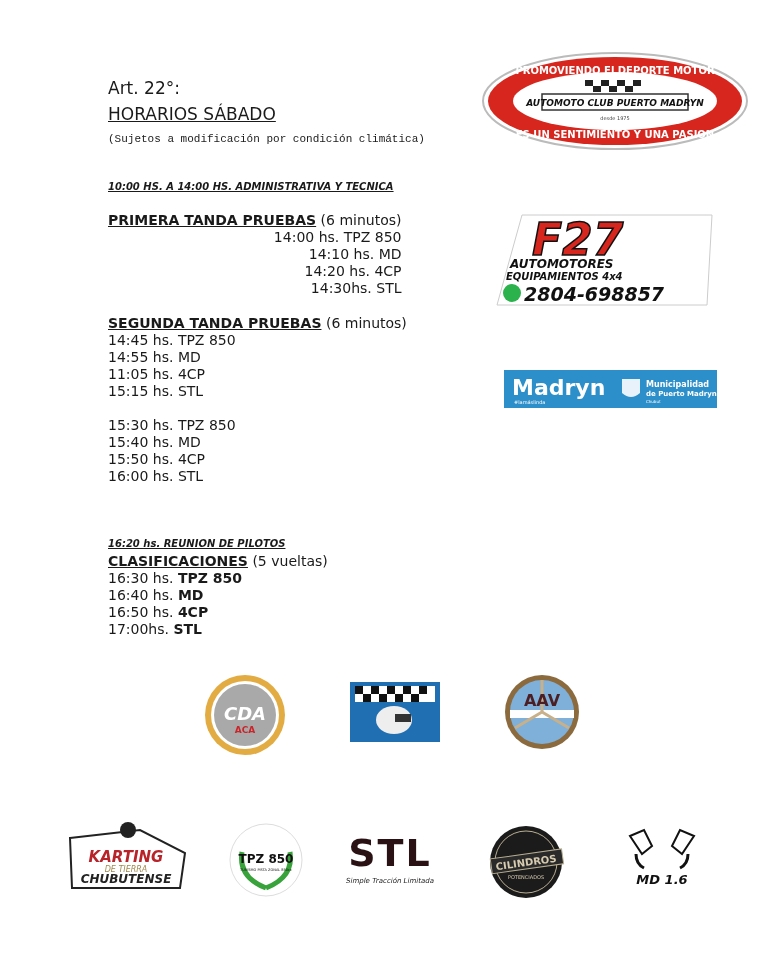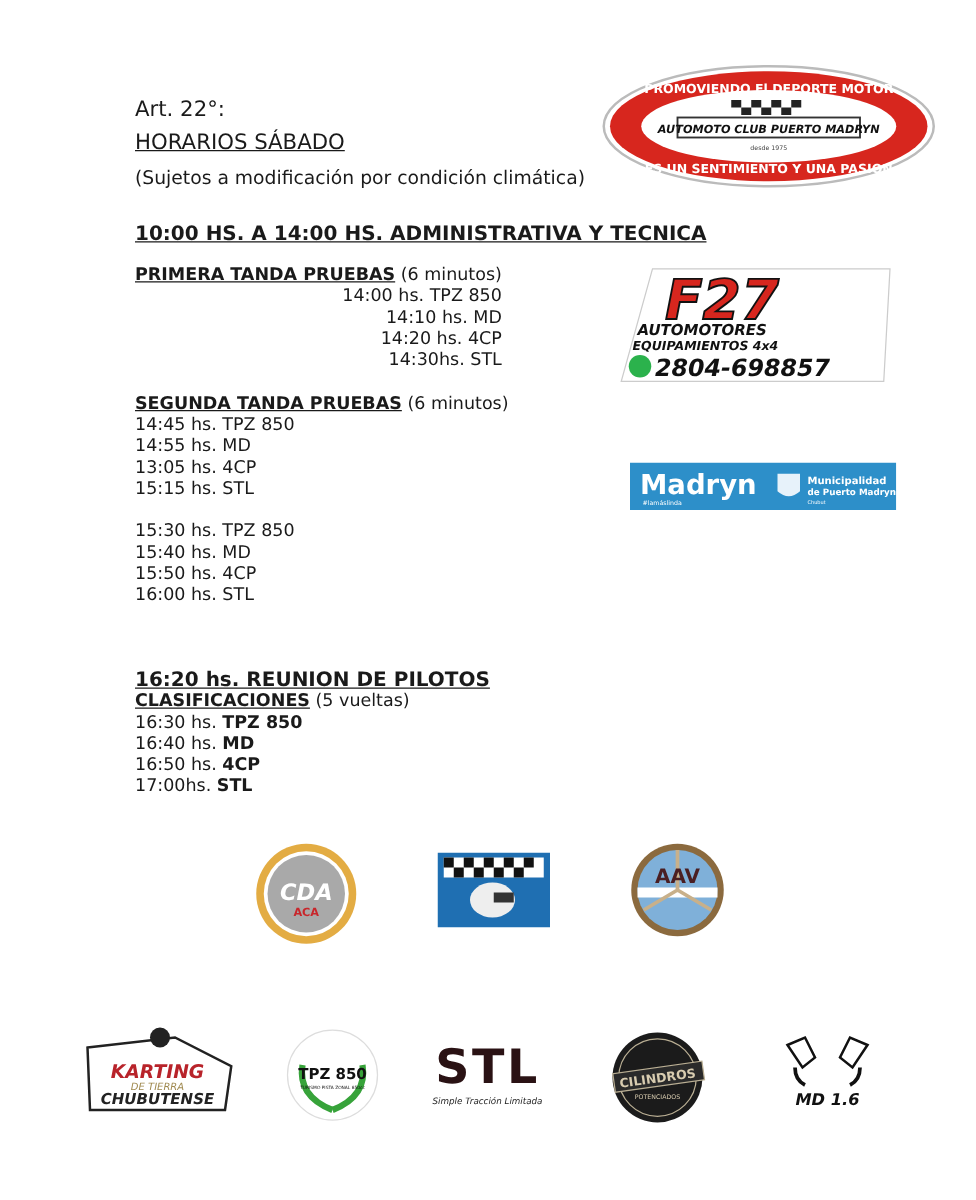--- a/index.html
+++ b/index.html
@@ -1,22 +1,22 @@
 <!DOCTYPE html>
 <html><head>
 <meta charset="utf-8">
 <style>
   html, body { margin:0; padding:0; background:#fff; }
   body { width:781px; height:960px; position:relative; overflow:hidden;
          font-family:"DejaVu Sans", sans-serif; color:#1a1a1a; }
   .abs { position:absolute; }
-  .t { font-size:16px; line-height:17px; white-space:nowrap; }
+  .t { font-size:10px; line-height:17px; white-space:nowrap;font-style:italic; }
   .art { font-size:17px; line-height:20px; }
   .h1 { font-size:17px; font-weight:normal; text-decoration:underline; }
-  .sub { font-size:15px; }
+  .sub { font-size:11px;font-family:Liberation Mono, monospace; }
   .bu { font-weight:bold; text-decoration:underline; }
   .b { font-weight:bold; }
   .sec { position:absolute; left:108px; }
   .sec div { font-size:14px; line-height:17px; white-space:nowrap; }
   svg text { font-family:"DejaVu Sans", sans-serif; }
 </style>
 </head>
 <body>
 
 <div class="abs art" style="left:108px;top:78px;">Art. 22°:</div>
@@ -30,21 +30,21 @@
   <div><span>14:00 hs.</span> <span>TPZ 850</span></div>
   <div><span>14:10 hs.</span> <span>MD</span></div>
   <div><span>14:20 hs.</span> <span>4CP</span></div>
   <div><span>14:30hs.</span> <span>STL</span></div>
 </div>
 
 <div class="sec" style="top:315px;">
   <div><span class="bu">SEGUNDA TANDA PRUEBAS</span> <span>(6 minutos)</span></div>
   <div><span>14:45 hs.</span> <span>TPZ 850</span></div>
   <div><span>14:55 hs.</span> <span>MD</span></div>
-  <div><span>13:05 hs.</span> <span>4CP</span></div>
+  <div><span>11:05 hs.</span> <span>4CP</span></div>
   <div><span>15:15 hs.</span> <span>STL</span></div>
 </div>
 
 <div class="sec" style="top:417px;">
   <div><span>15:30 hs.</span> <span>TPZ 850</span></div>
   <div><span>15:40 hs.</span> <span>MD</span></div>
   <div><span>15:50 hs.</span> <span>4CP</span></div>
   <div><span>16:00 hs.</span> <span>STL</span></div>
 </div>
 

